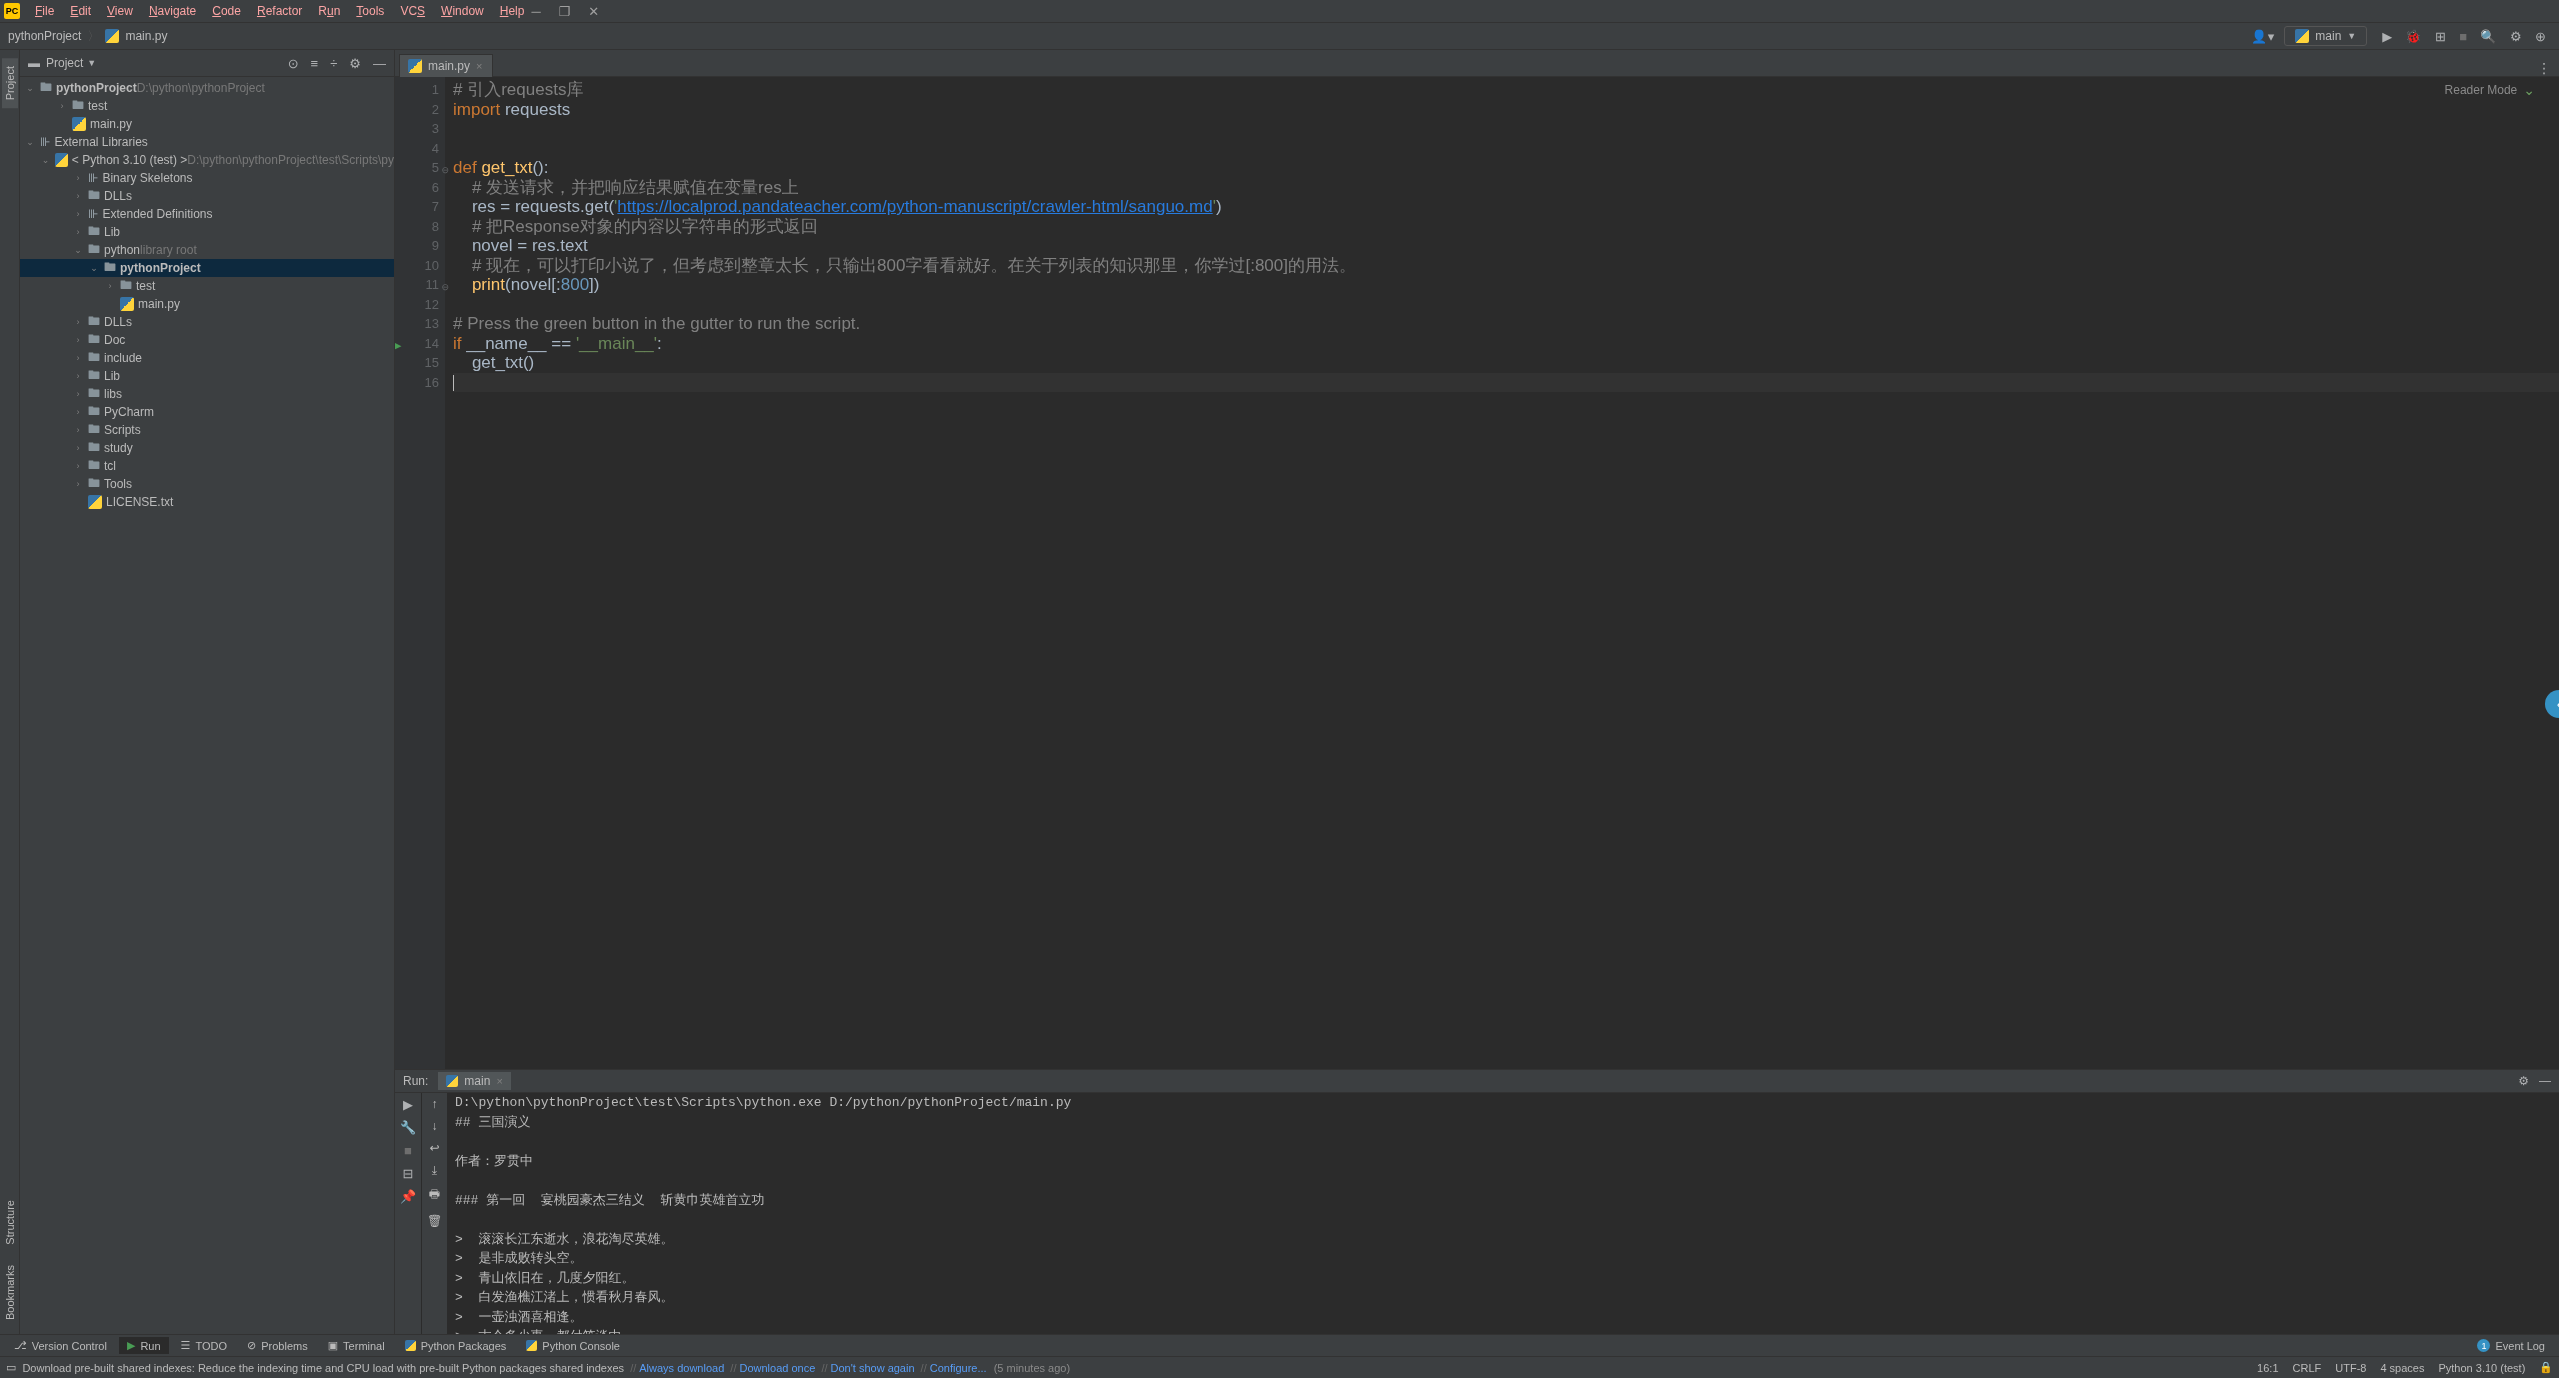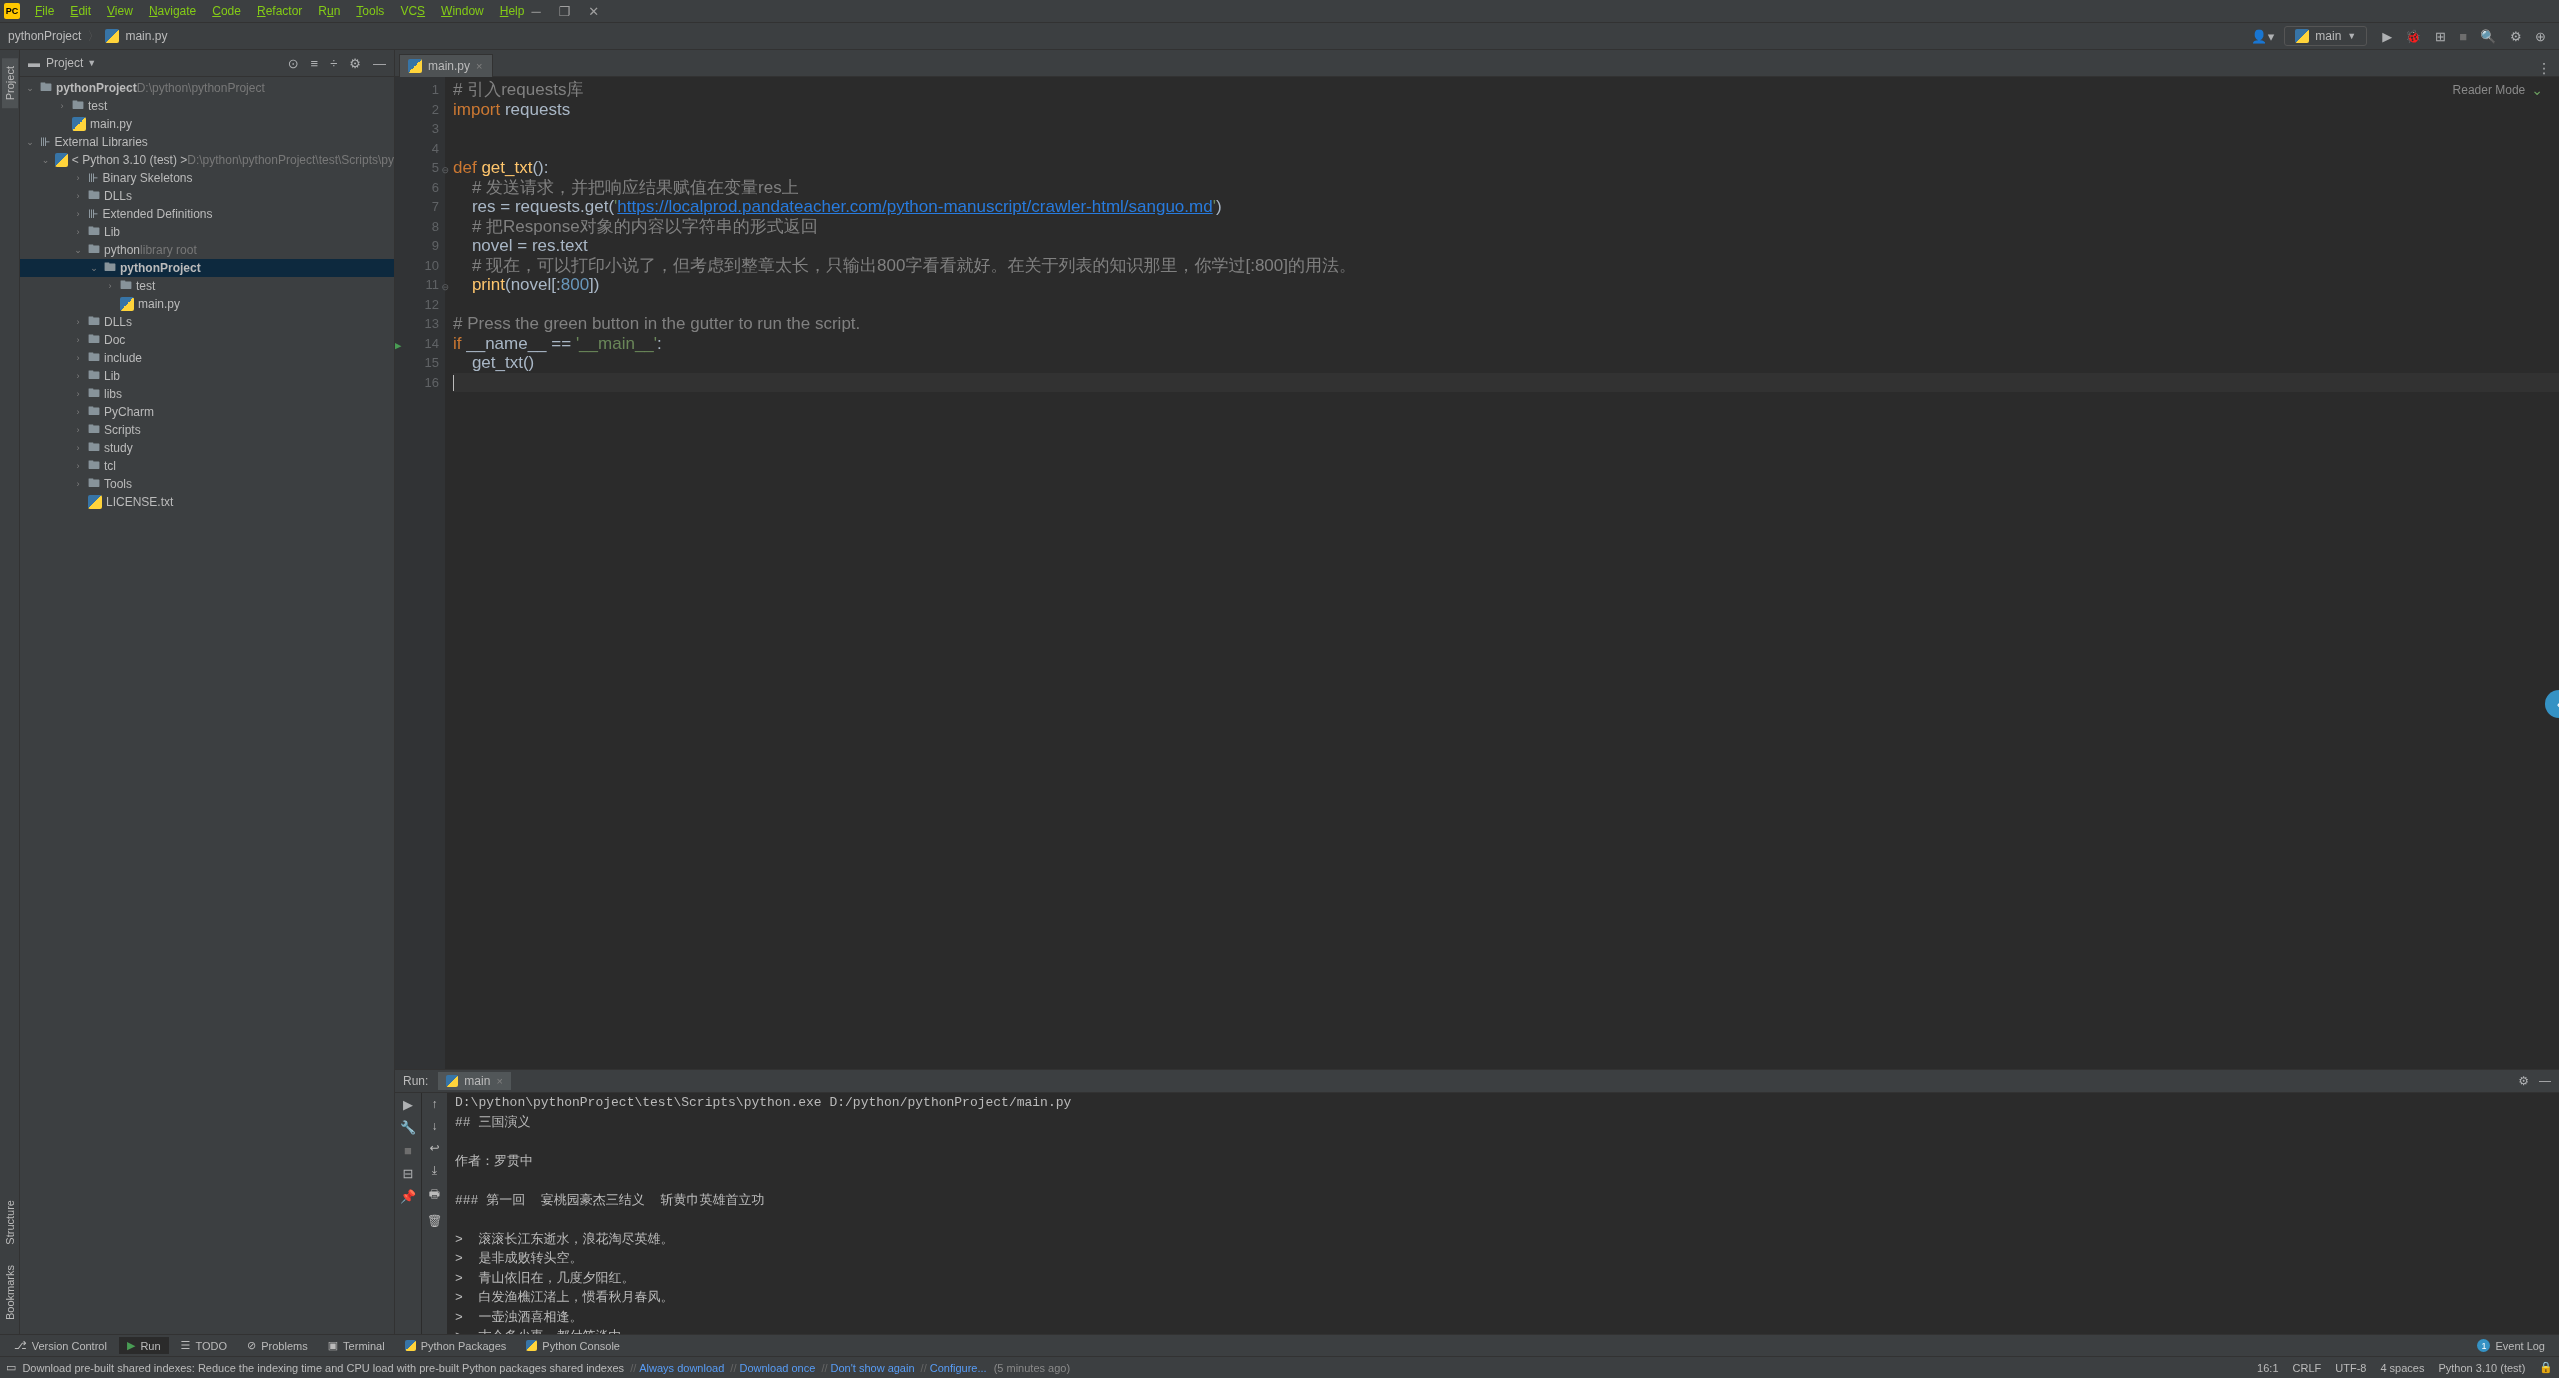--- a/index.html
+++ b/index.html
@@ -2,21 +2,21 @@
 <html><head>
 <meta charset="utf-8">
 <style>
 * { margin: 0; padding: 0; box-sizing: border-box; font-family: -apple-system, "Segoe UI", Arial, sans-serif; }
 body { background: #2b2b2b; color: #bbbbbb; font-size: 12px; overflow: hidden; width: 2559px; height: 1378px; transform-origin: top left; }
 
 
 .titlebar { height: 23px; background: #3c3f41; display: flex; align-items: center; padding: 0 4px; border-bottom: 1px solid #323232; }
 .titlebar .logo { width: 16px; height: 16px; background: #ffc800; border-radius: 2px; display: inline-flex; align-items: center; justify-content: center; color: #000; font-size: 9px; font-weight: bold; }
 .menu-items { display: flex; margin-left: 8px; gap: 2px; }
-.menu-items span { padding: 2px 7px; cursor: pointer; color: #84cc16; text-align: center; }
+.menu-items span { padding: 2px 7px; cursor: pointer; color: #fca5a5; text-align: center; }
 .menu-items span u { text-decoration: underline; }
 .title-center { flex: 1; text-align: center; color: #8a8a8a; font-size: 12px; padding-right: 200px; }
 .win-controls { display: flex; gap: 18px; padding-right: 12px; color: #a0a0a0; }
 .win-controls span { cursor: pointer; font-size: 13px; }
 
 
 .navbar { height: 27px; background: #3c3f41; display: flex; align-items: center; padding: 0 8px; border-bottom: 1px solid #323232; }
 .breadcrumb { display: flex; align-items: center; gap: 6px; color: #bbbbbb; font-size: 12px; }
 .breadcrumb .sep { color: #5a5a5a; }
 .navbar-right { margin-left: auto; display: flex; align-items: center; gap: 10px; }
@@ -53,21 +53,21 @@
 .tree-row .path { color: #787878; }
 .tree-row.bold .label { font-weight: bold; }
 
 
 .editor-area { flex: 1; display: flex; flex-direction: column; background: #2b2b2b; position: relative; }
 .editor-tabs { height: 27px; background: #3c3f41; display: flex; align-items: flex-end; padding-left: 4px; border-bottom: 1px solid #323232; }
 .etab { display: flex; align-items: center; gap: 6px; padding: 4px 10px 4px 8px; background: #4e5254; border-top: 1px solid #323232; border-left: 1px solid #323232; border-right: 1px solid #323232; position: relative; top: 1px; }
 .etab .close { color: #808080; font-size: 11px; cursor: pointer; }
 .editor-tabs-right { margin-left: auto; padding-right: 8px; color: #afb1b3; font-size: 14px; cursor: pointer; }
 
-.reader-mode { position: absolute; top: 32px; right: 16px; color: #8a8a8a; font-size: 12px; z-index: 5; display: flex; align-items: center; gap: 6px; }
+.reader-mode { position: absolute; top: 32px; right: 24px; color: #8a8a8a; font-size: 12px; z-index: 5; display: flex; align-items: center; gap: 6px; }
 .reader-mode .check { color: #6b9e5f; font-size: 14px; }
 
 .code-wrap { flex: 1; display: flex; overflow: hidden; position: relative; }
 .gutter { width: 50px; background: #313335; color: #606366; text-align: right; padding: 3px 6px 3px 0; font-family: Consolas, "Courier New", monospace; font-size: 13px; line-height: 19.5px; }
 .gutter-line { height: 19.5px; position: relative; }
 .gutter-line .run-marker { position: absolute; left: -2px; top: 2px; color: #499c54; font-size: 11px; }
 .gutter-line .fold { position: absolute; right: -10px; top: 3px; color: #606366; font-size: 9px; }
 
 .code { flex: 1; padding: 3px 0 10px 8px; font-family: Consolas, "Courier New", monospace; font-size: 17px; line-height: 19.5px; white-space: pre; color: #a9b7c6; position: relative; }
 .code .line { height: 19.5px; }

